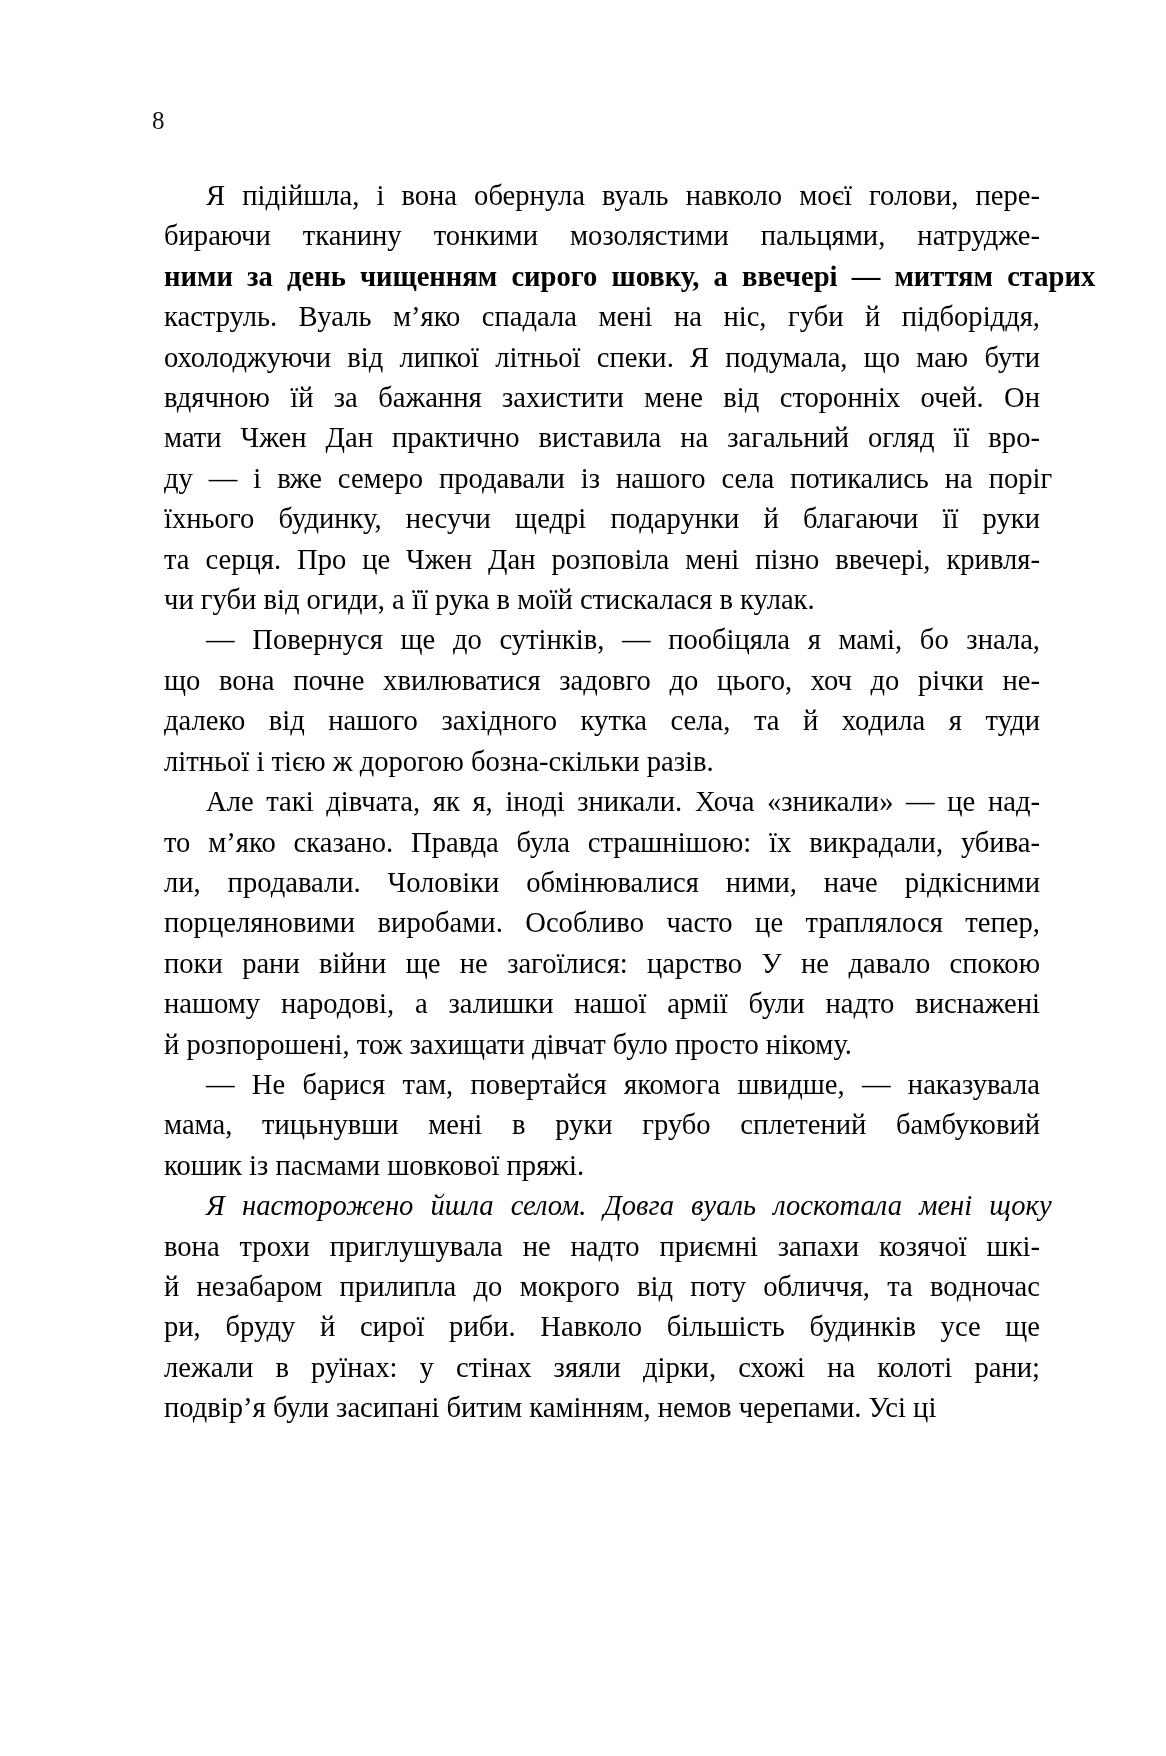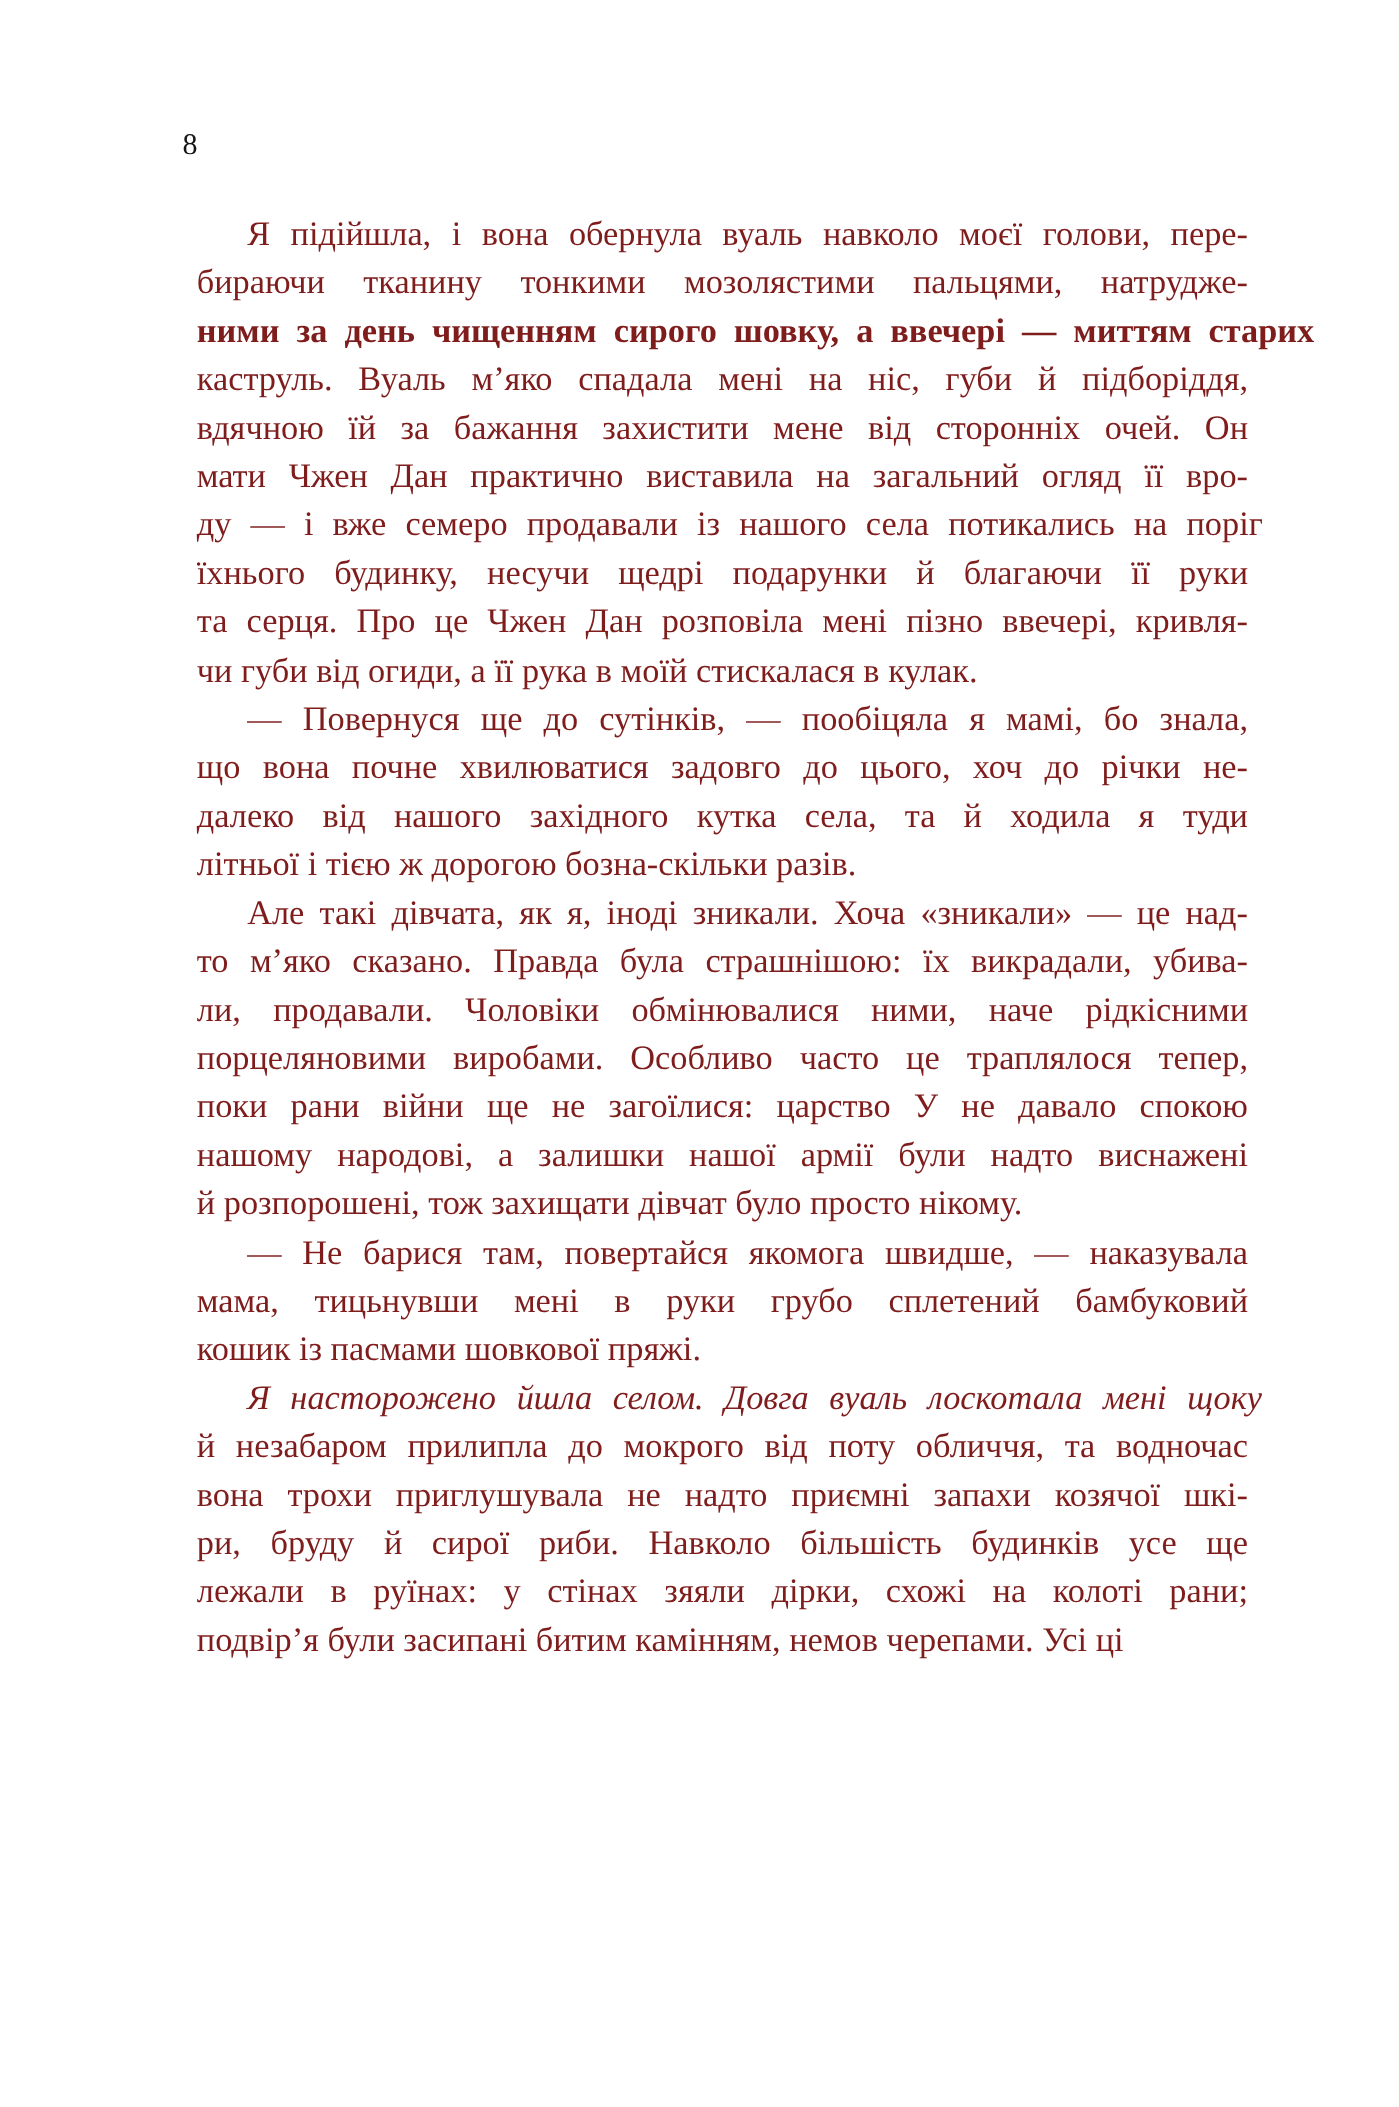--- a/index.html
+++ b/index.html
@@ -45,21 +45,21 @@
     padding: 0;
   }
 
   .line {
     display: block;
     font-size: 28.6px;
     line-height: 40.4px;
     text-align: justify;
     text-align-last: justify;
     white-space: nowrap;
-    color: #7f1d1d;
+    color: #000000;
     letter-spacing: 0;
   }
 
   
   .line.last {
     text-align: center;
     text-align-last: left;
   }
 
   
@@ -74,20 +74,21 @@
 
   <div class="folio">8</div>
 
   <div class="textblock">
 
   <p class="para">
         <span class="line indent" style="word-spacing: 9.938px;">Я підійшла, і вона обернула вуаль навколо моєї голови, пере-</span>
         <span class="line" style="word-spacing: 24.869px;">бираючи тканину тонкими мозолястими пальцями, натрудже-</span>
         <span class="line" style="word-spacing: 7.013px; font-weight: bold;">ними за день чищенням сирого шовку, а ввечері — миттям старих</span>
         <span class="line" style="word-spacing: 14.318px;">каструль. Вуаль м’яко спадала мені на ніс, губи й підборіддя,</span>
+        <span class="line" style="word-spacing: 9.076px;">охолоджуючи від липкої літньої спеки. Я подумала, що маю бути</span>
         <span class="line" style="word-spacing: 13.214px;">вдячною їй за бажання захистити мене від сторонніх очей. Он</span>
         <span class="line" style="word-spacing: 11.807px;">мати Чжен Дан практично виставила на загальний огляд її вро-</span>
         <span class="line" style="word-spacing: 8.784px;">ду — і вже семеро продавали із нашого села потикались на поріг</span>
         <span class="line" style="word-spacing: 17.102px;">їхнього будинку, несучи щедрі подарунки й благаючи її руки</span>
         <span class="line" style="word-spacing: 8.775px;">та серця. Про це Чжен Дан розповіла мені пізно ввечері, кривля-</span>
         <span class="line last">чи губи від огиди, а її рука в моїй стискалася в кулак.</span>
       </p>
       <p class="para">
         <span class="line indent" style="word-spacing: 10.498px;">— Повернуся ще до сутінків, — пообіцяла я мамі, бо знала,</span>
         <span class="line" style="word-spacing: 11.5px;">що вона почне хвилюватися задовго до цього, хоч до річки не-</span>
@@ -103,21 +104,21 @@
         <span class="line" style="word-spacing: 13.639px;">нашому народові, а залишки нашої армії були надто виснажені</span>
         <span class="line last">й розпорошені, тож захищати дівчат було просто нікому.</span>
       </p>
       <p class="para">
         <span class="line indent" style="word-spacing: 10.131px;">— Не барися там, повертайся якомога швидше, — наказувала</span>
         <span class="line" style="word-spacing: 22.533px;">мама, тицьнувши мені в руки грубо сплетений бамбуковий</span>
         <span class="line last">кошик із пасмами шовкової пряжі.</span>
       </p>
       <p class="para">
         <span class="line indent" style="word-spacing: 10.023px; font-style: italic;">Я насторожено йшла селом. Довга вуаль лоскотала мені щоку</span>
+        <span class="line" style="word-spacing: 12.744px;">вона трохи приглушувала не надто приємні запахи козячої шкі-</span>
         <span class="line" style="word-spacing: 10.109px;">й незабаром прилипла до мокрого від поту обличчя, та водночас</span>
-        <span class="line" style="word-spacing: 12.744px;">вона трохи приглушувала не надто приємні запахи козячої шкі-</span>
         <span class="line" style="word-spacing: 17.526px;">ри, бруду й сирої риби. Навколо більшість будинків усе ще</span>
         <span class="line" style="word-spacing: 15.003px;">лежали в руїнах: у стінах зяяли дірки, схожі на колоті рани;</span>
         <span class="line last">подвір’я були засипані битим камінням, немов черепами. Усі ці</span>
       </p>
     </div>
 
 </div>
 
 </body></html>

